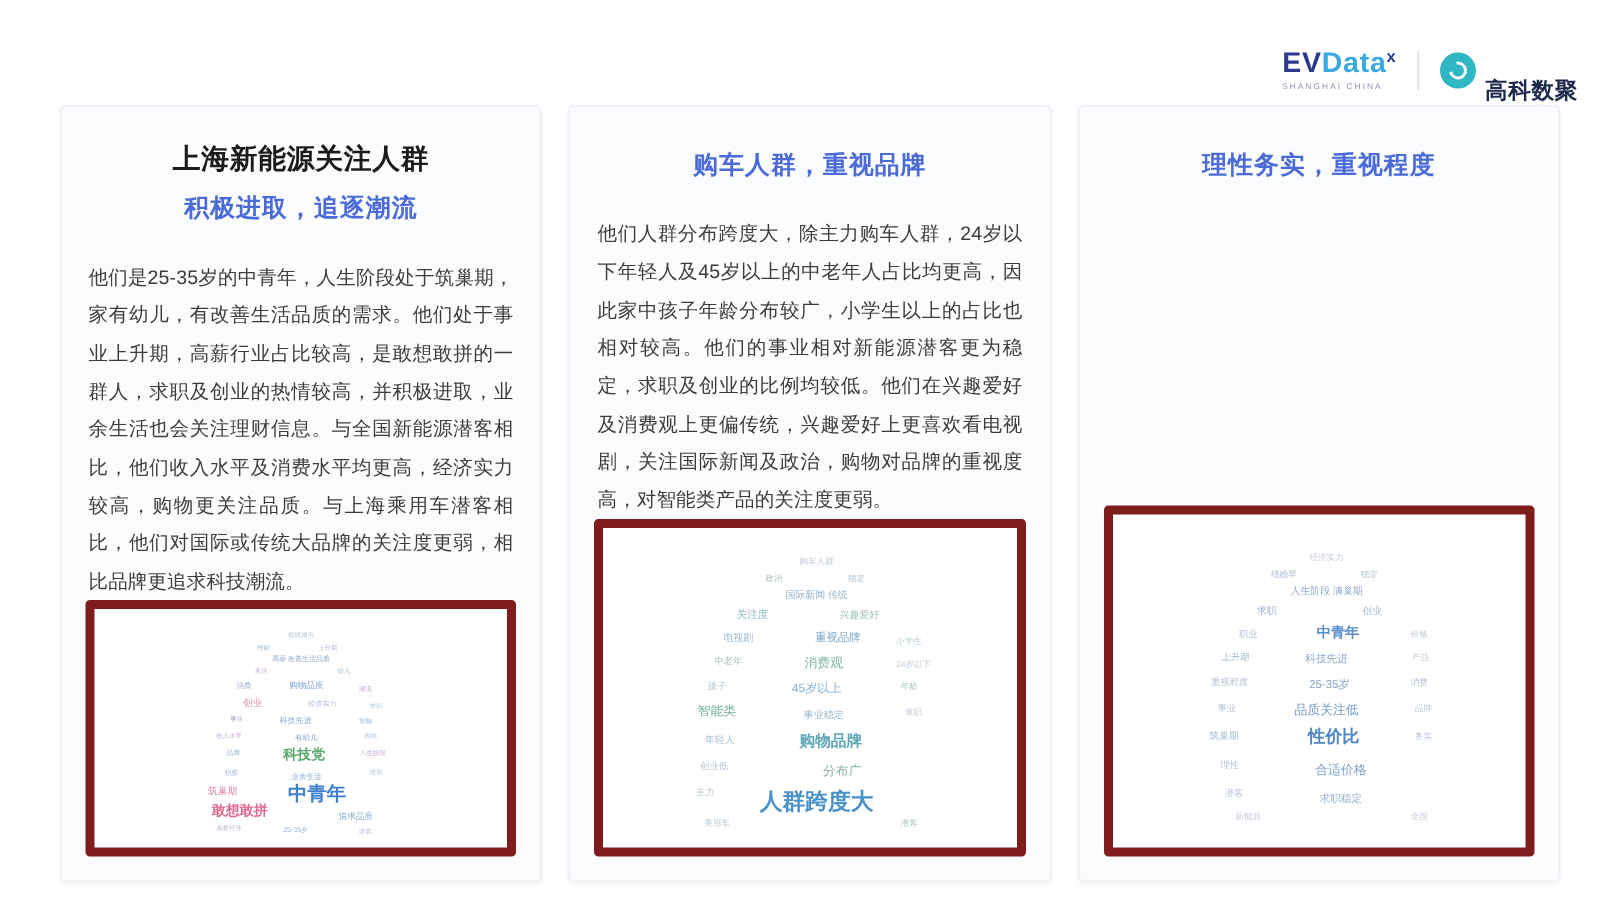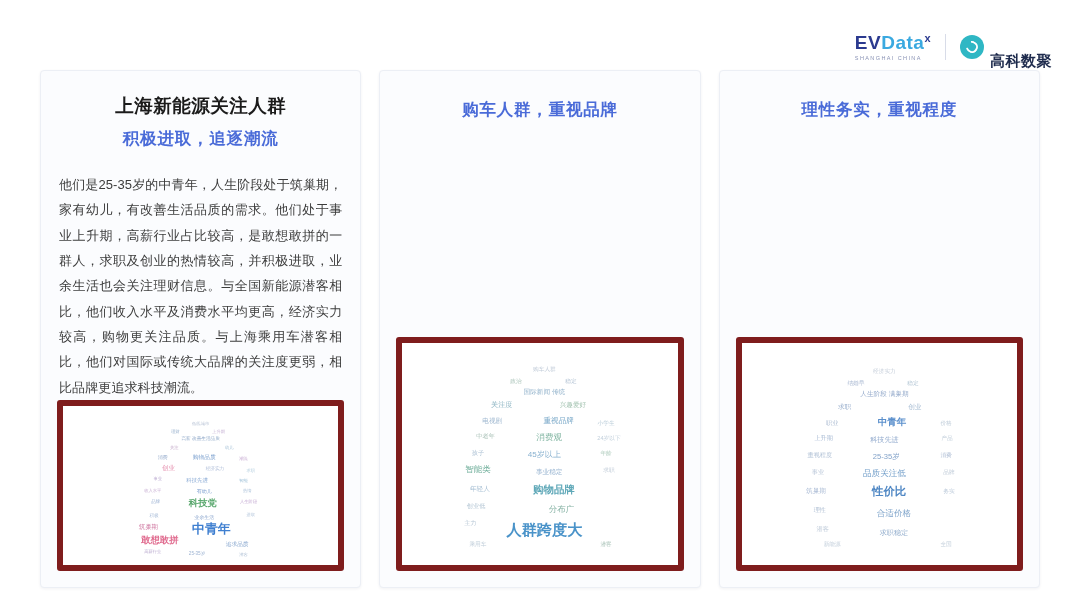--- a/index.html
+++ b/index.html
@@ -223,20 +223,21 @@
             <text x="78" y="206" font-size="6" fill="#bfb0d2" text-anchor="middle">高薪行业</text>
             <text x="140" y="208" font-size="6.5" fill="#9db3d2" text-anchor="middle">25-35岁</text>
             <text x="205" y="210" font-size="6" fill="#b9c8da" text-anchor="middle">潜客</text>
           </g>
         </svg>
       </div>
     </div>
 
     <div class="card">
       <h3>购车人群，重视品牌</h3>
+      <p>他们人群分布跨度大，除主力购车人群，24岁以下年轻人及45岁以上的中老年人占比均更高，因此家中孩子年龄分布较广，小学生以上的占比也相对较高。他们的事业相对新能源潜客更为稳定，求职及创业的比例均较低。他们在兴趣爱好及消费观上更偏传统，兴趣爱好上更喜欢看电视剧，关注国际新闻及政治，购物对品牌的重视度高，对智能类产品的关注度更弱。</p>
       <div class="wordcloud">
         <svg viewBox="0 0 290 222" xmlns="http://www.w3.org/2000/svg" aria-hidden="true">
           <g font-family="Liberation Sans, sans-serif">
             <text x="150" y="24" font-size="6" fill="#c0cbd8" text-anchor="middle">购车人群</text>
             <text x="120" y="36" font-size="6" fill="#a9c3b8" text-anchor="middle">政治</text>
             <text x="178" y="36" font-size="6" fill="#b7c6d6" text-anchor="middle">稳定</text>
             <text x="150" y="48" font-size="7" fill="#94b4cc" text-anchor="middle">国际新闻 传统</text>
             <text x="105" y="62" font-size="7.5" fill="#8fb6c4" text-anchor="middle">关注度</text>
             <text x="180" y="62" font-size="7" fill="#a5c4b2" text-anchor="middle">兴趣爱好</text>
             <text x="95" y="78" font-size="7" fill="#9fb8d0" text-anchor="middle">电视剧</text>

